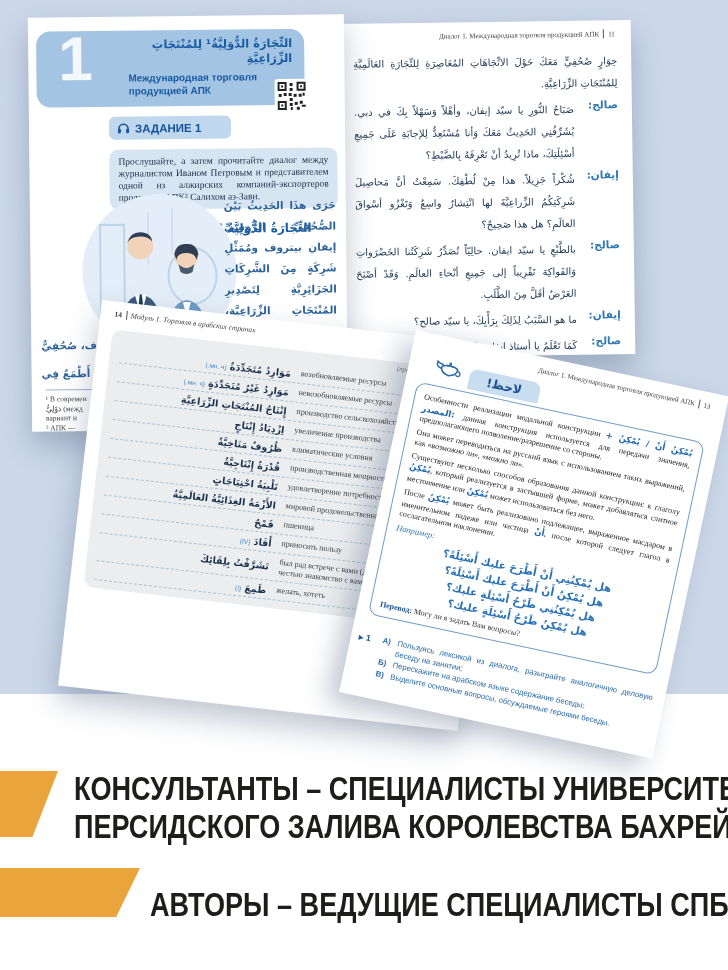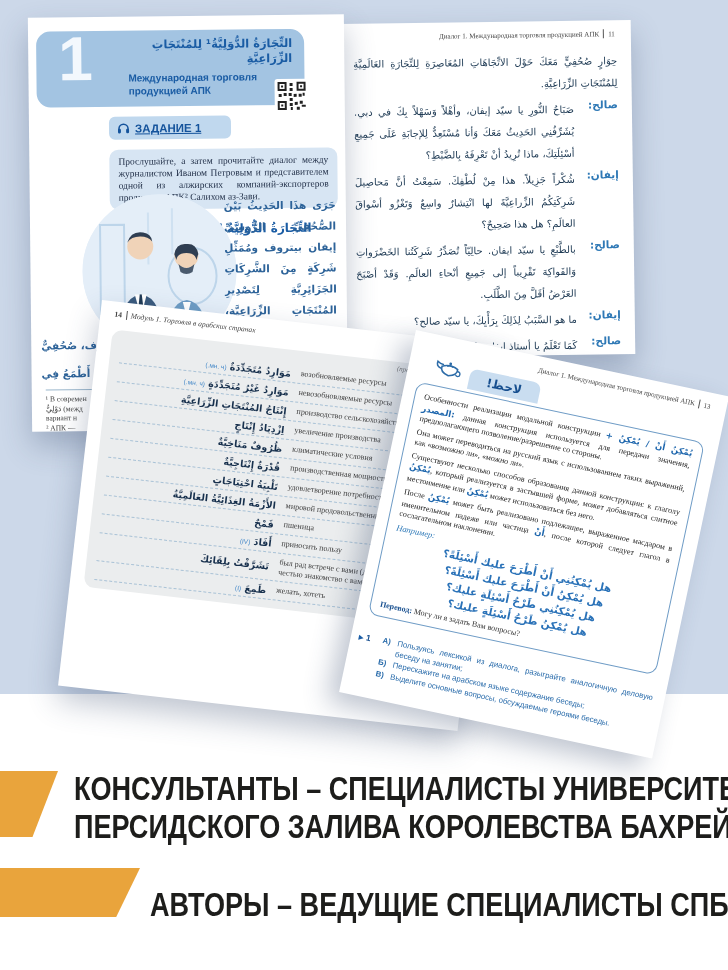--- a/index.html
+++ b/index.html
@@ -18,21 +18,21 @@
   
   .pageA{left:30px;top:16px;width:316px;height:414px;transform:rotate(-.6deg);z-index:2;}
   .band{position:absolute;left:8px;top:14px;width:268px;height:76px;background:#a3c4e2;border-radius:14px;}
   .unit-num{position:absolute;left:22px;top:-8px;font-size:62px;font-weight:700;color:#f3f8fd;}
   .band-ar{position:absolute;right:12px;top:7px;width:182px;direction:rtl;text-align:right;
     font-family:"DejaVu Sans",sans-serif;font-size:11.5px;font-weight:700;color:#1a5ca4;line-height:15px;}
   .band-ru{position:absolute;left:92px;top:42px;width:150px;font-size:10px;font-weight:700;color:#1a5ca4;line-height:12.5px;}
   .qr{position:absolute;left:238px;top:50px;width:34px;height:34px;background:#fff;border-radius:3px;padding:2px;box-sizing:border-box;}
   .chip{position:absolute;left:80px;top:100px;width:122px;height:23px;background:#c0d8ee;border-radius:6px;
     display:flex;align-items:center;gap:5px;padding-left:8px;box-sizing:border-box;}
-  .chip-label{font-size:11.5px;font-weight:700;color:#14539c;text-decoration:underline;}
+  .chip-label{font-size:11.5px;font-weight:700;color:#14539c;}
   .instr{position:absolute;left:80px;top:133px;width:228px;background:#d7e5f3;border-radius:9px;
     padding:6px 9px;box-sizing:border-box;font-family:"Liberation Serif",serif;font-size:9.5px;
     line-height:12px;text-align:justify;color:#1e2c45;}
   .title2{position:absolute;left:60px;top:206px;width:250px;text-align:center;direction:rtl;
     font-family:"DejaVu Sans",sans-serif;font-size:12px;font-weight:700;color:#1a5ca4;}
   .illu{position:absolute;left:52px;top:178px;width:154px;height:154px;border-radius:50%;overflow:hidden;background:#e4eef8;}
   .introAr{position:absolute;left:194px;top:180px;width:112px;height:126px;overflow:hidden;direction:rtl;
     text-align:justify;font-family:"DejaVu Sans",sans-serif;font-size:10.5px;line-height:21px;color:#2d6399;font-weight:700;}
   .frag{position:absolute;left:10px;width:150px;direction:rtl;text-align:left;
     font-family:"DejaVu Sans",sans-serif;font-size:10.5px;color:#2d6399;font-weight:700;}

